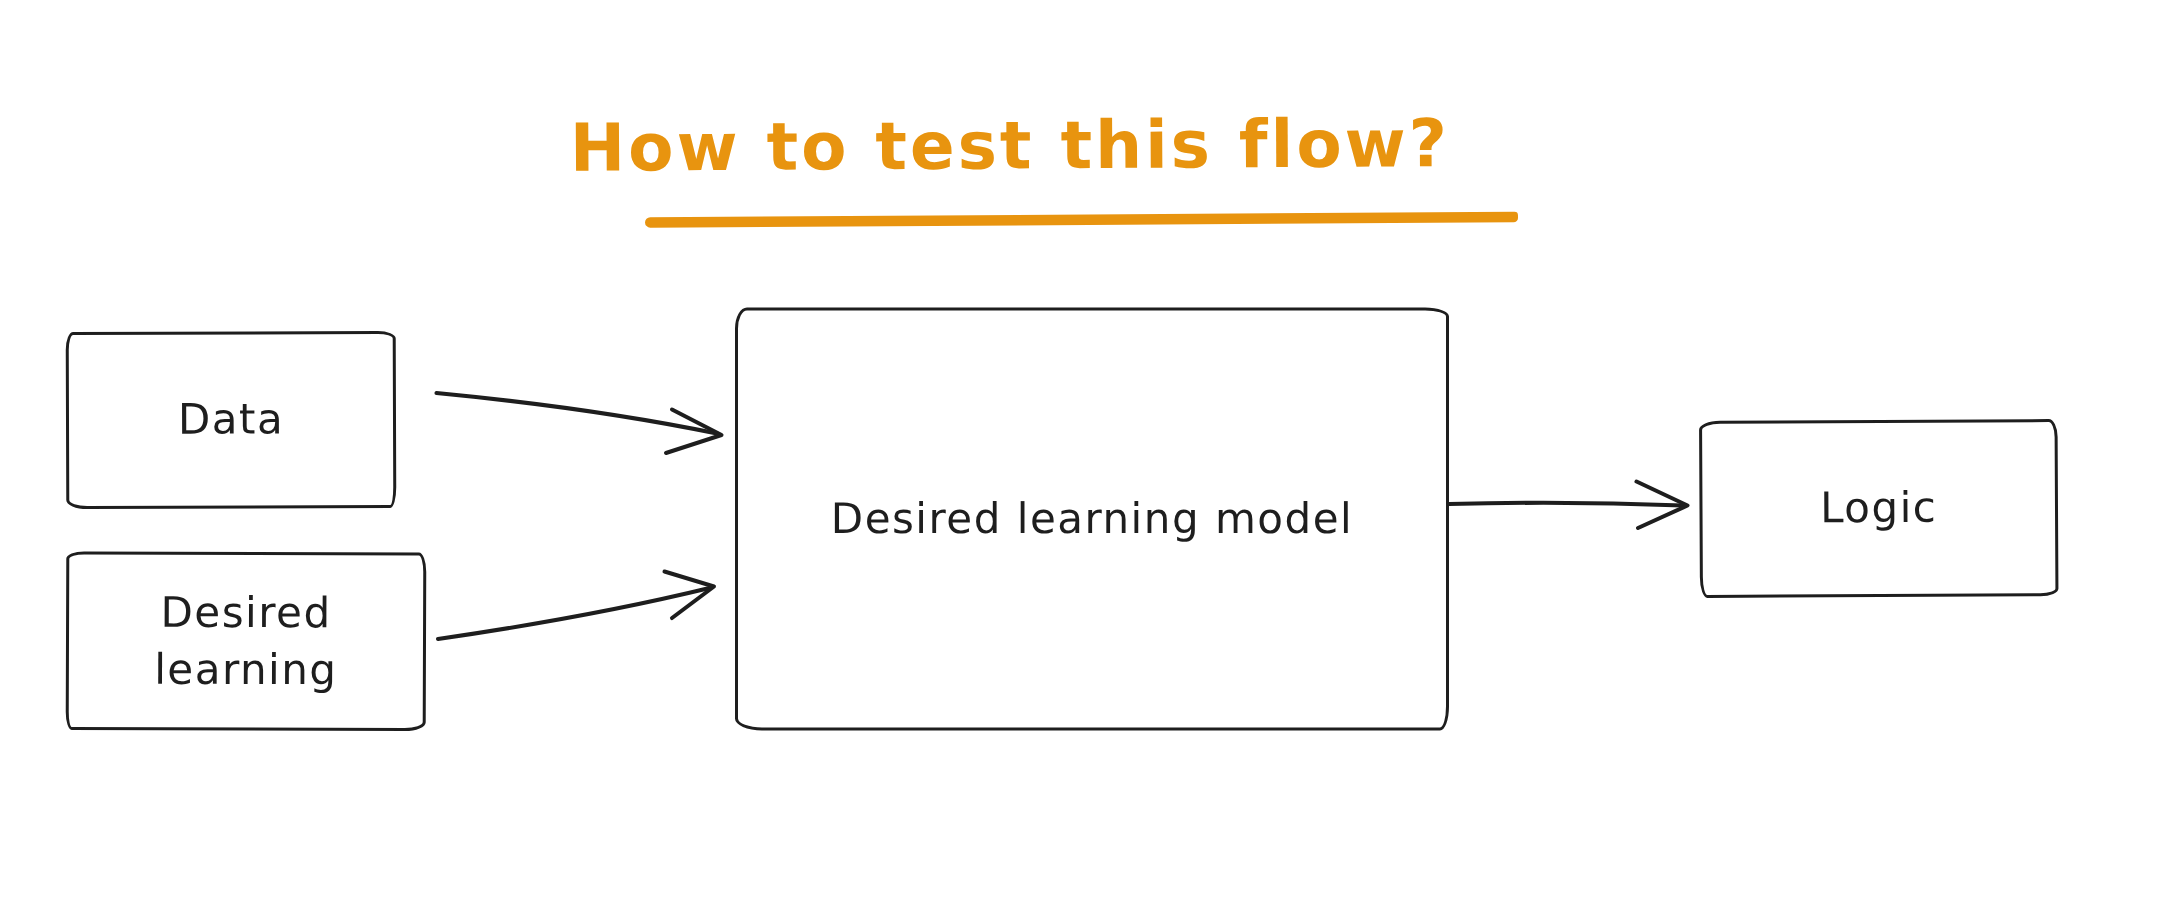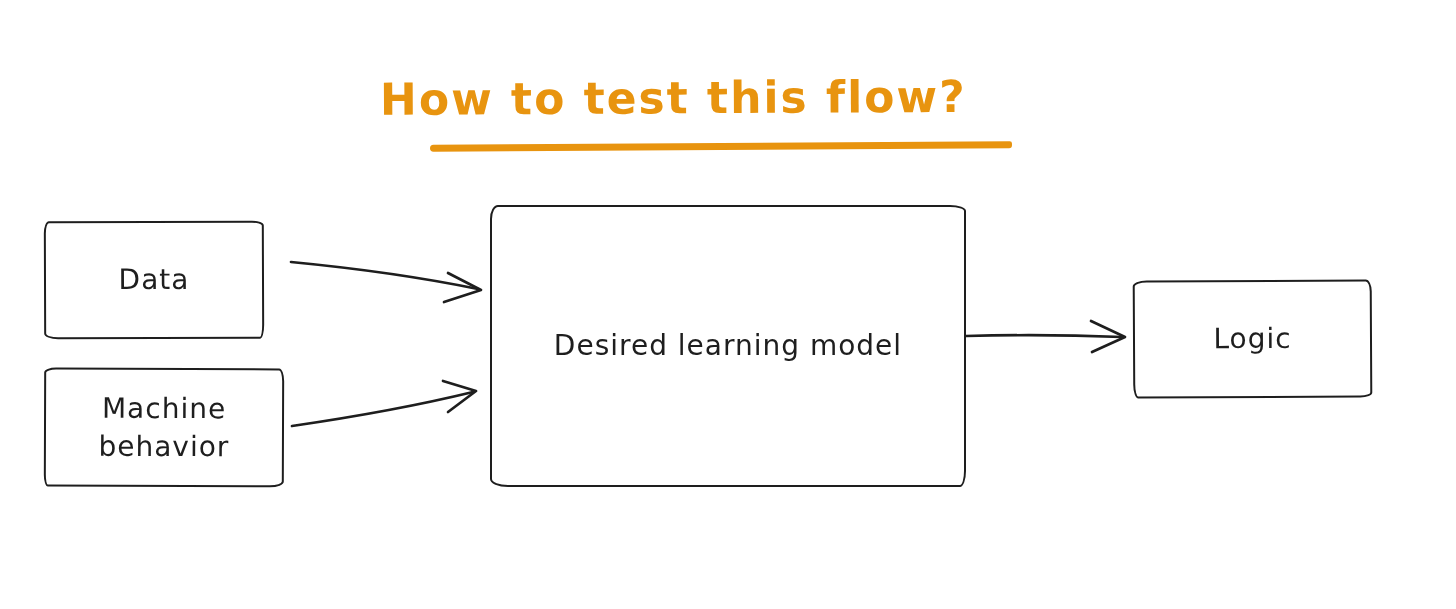--- a/index.html
+++ b/index.html
@@ -106,21 +106,21 @@
   <div class="title-wrap">
     <div class="diagram-title">How to test this flow?</div>
     <div class="title-underline"></div>
   </div>
 
   <div class="node node-data">
     <span class="label">Data</span>
   </div>
 
   <div class="node node-desired">
-    <span class="label">Machine behavior</span>
+    <span class="label">Desired learning</span>
   </div>
 
   <div class="node node-ml">
     <span class="label">Desired learning model</span>
   </div>
 
   <div class="node node-logic">
     <span class="label">Logic</span>
   </div>
 

